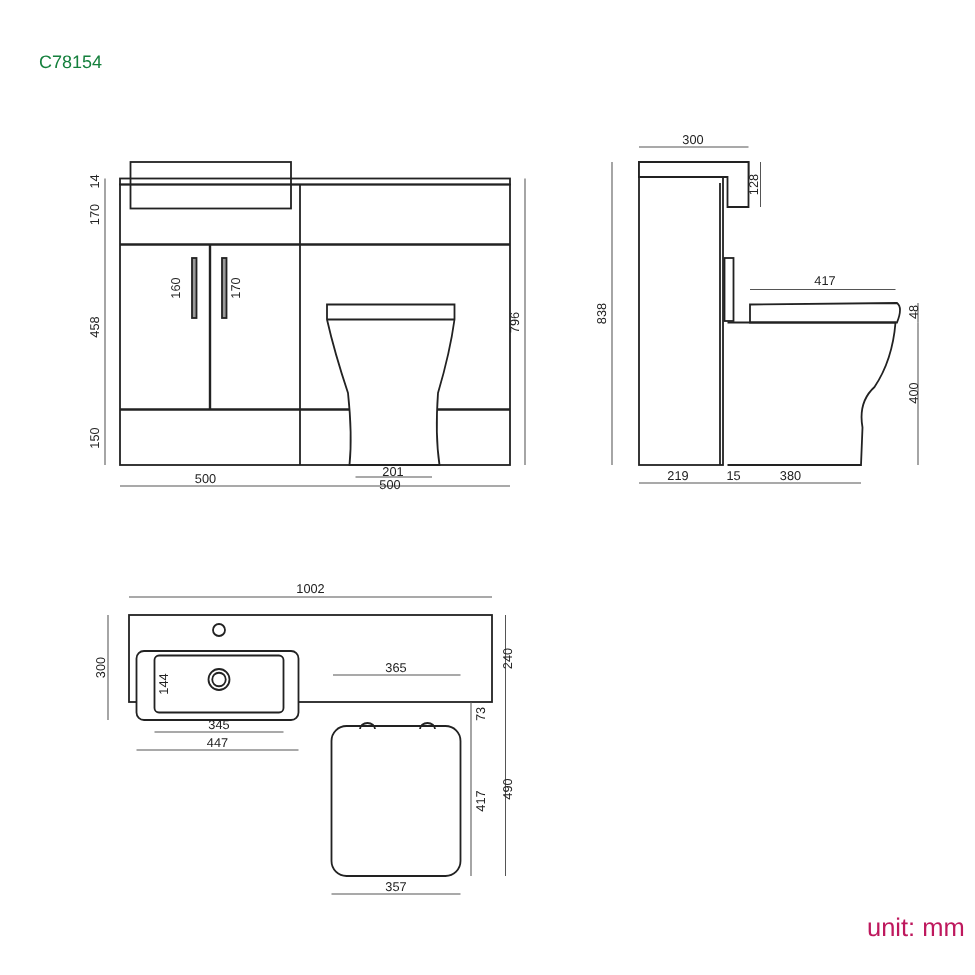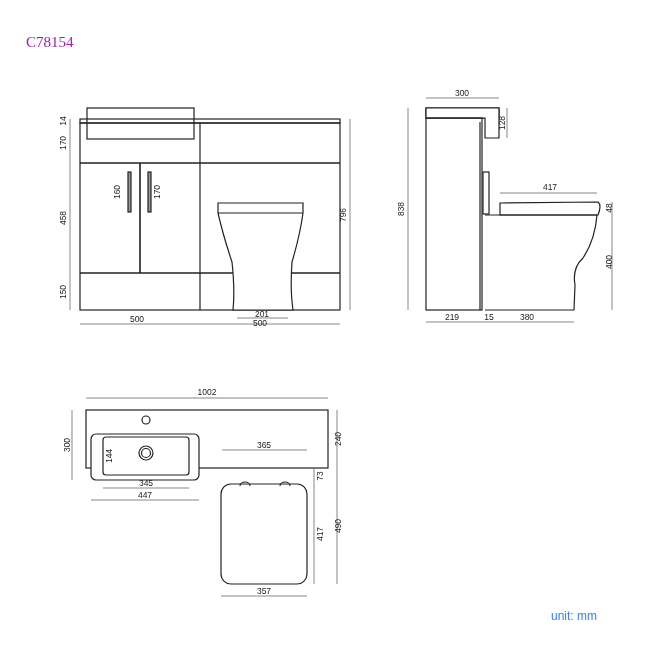--- a/index.html
+++ b/index.html
@@ -1,18 +1,18 @@
 <!DOCTYPE html>
 <html><head>
   <meta charset="utf-8">
   <style>
     html, body { margin:0; padding:0; background:#ffffff; }
     body { width:650px; height:650px; position:relative; overflow:hidden; font-family:"Liberation Sans", sans-serif; }
-    .title { position:absolute; left:26px; top:34px; font-size:15px; color:#a21caf;font-family:Liberation Serif, serif; }
-    .unit { position:absolute; left:551px; top:609px; font-size:12px; color:#3b82f6; }
+    .title { position:absolute; left:26px; top:34px; font-size:12px; color:#15803d; }
+    .unit { position:absolute; left:578px; top:609px; font-size:17px; color:#be185d; }
     svg { position:absolute; left:0; top:0; }
     .dim { font-family:"Liberation Sans", sans-serif; font-size:8.5px; fill:#222; }
   </style>
 </head>
 <body>
 
 <div class="title">C78154</div>
 <div class="unit">unit: mm</div>
 
 <svg width="650" height="650" viewBox="0 0 650 650">

